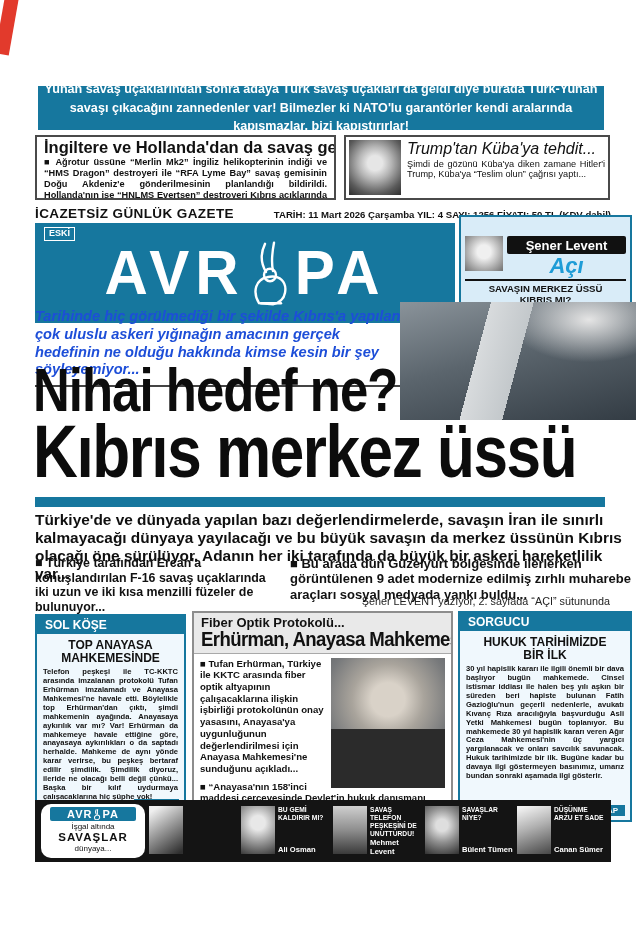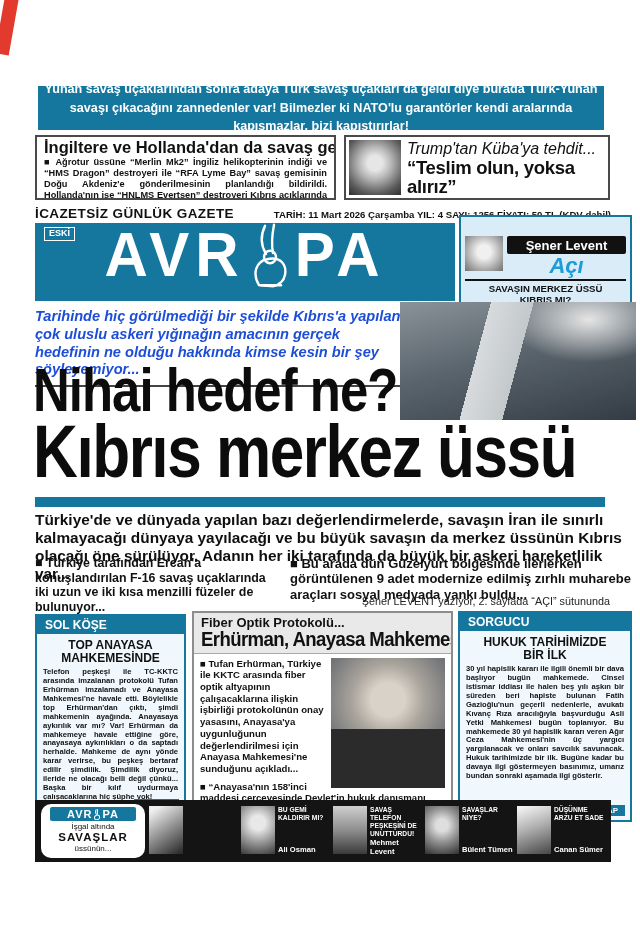--- a/index.html
+++ b/index.html
@@ -31,22 +31,22 @@
   .box-trump .hl{font-size:18.5px;font-weight:bold;line-height:1.05;letter-spacing:-0.3px;}
   .box-trump .bd{font-size:9.2px;text-align:justify;line-height:1.18;margin-top:1px;}
 
   
   .dateline{position:absolute;left:35px;top:206px;width:576px;display:flex;
             justify-content:space-between;align-items:baseline;}
   .dl-left{font-weight:bold;font-size:13.5px;letter-spacing:0.4px;}
   .dl-right{font-weight:bold;font-size:9.6px;}
 
   
-  .masthead{position:absolute;left:35px;top:223px;width:420px;height:78px;background:#16779e;
-            display:flex;align-items:flex-start;justify-content:center;}
+  .masthead{position:absolute;left:35px;top:223px;width:420px;height:100px;background:#16779e;
+            display:flex;align-items:center;justify-content:center;}
   .eski{position:absolute;left:9px;top:4px;border:1px solid #fff;color:#fff;font-size:9px;
         font-weight:bold;padding:0 4px;line-height:1.3;}
   .mast-row{display:flex;align-items:center;color:#fff;font-weight:bold;font-size:60px;
             letter-spacing:6px;line-height:1;transform:scaleY(1.04);}
   .mast-rabbit{margin:0 2px;}
 
   
   .aci{position:absolute;left:459px;top:215px;width:173px;height:89px;border:2px solid #16779e;
        background:#d9ecf8;box-sizing:border-box;padding:19px 4px;}
   .aci-top{display:flex;gap:4px;}
@@ -151,21 +151,20 @@
     <div class="b">
       <span>■ Ağrotur üssüne “Merlin Mk2” İngiliz helikopterinin indiği ve “HMS Dragon” destroyeri ile “RFA Lyme Bay” savaş gemisinin Doğu Akdeniz'e gönderilmesinin planlandığı bildirildi. Hollanda'nın ise “HNLMS Evertsen” destroyeri Kıbrıs açıklarında seyrediyor...</span>
       
     </div>
   </div>
 
   <div class="box-trump">
     <div class="trump-photo"></div>
     <div>
       <div class="kick">Trump'tan Küba'ya tehdit...</div>
-      <div class="hl">“Teslim olun, yoksa alırız”</div>
       <div class="bd">
         <span>Şimdi de gözünü Küba'ya diken zamane Hitler'i Trump, Küba'ya “Teslim olun” çağrısı yaptı...</span>
         
       </div>
     </div>
   </div>
 
   <div class="dateline">
     <span class="dl-left">İCAZETSİZ GÜNLÜK GAZETE</span>
     <span class="dl-right">TARİH: 11 Mart 2026 Çarşamba  YIL: 4  SAYI: 1256  FİYATI: 50 TL (KDV dahil)</span>
@@ -264,21 +263,21 @@
           <g fill="none" stroke="#ffffff" stroke-width="6" stroke-linecap="round">
             <path d="M18 4 C13 14,14 23,19 31"></path>
               <path d="M27 3 C25 13,24 21,26 30"></path>
             <path d="M12 61 C5 50,9 38,20 36 C33 33,40 41,38 51 C37 57,32 61,26 62 Z"></path>
           </g>
         </svg>
         <span>PA</span>
       </div>
       <div class="lc1">İşgal altında</div>
       <div class="lc2">SAVAŞLAR</div>
-      <div class="lc3">üssünün...</div>
+      <div class="lc3">dünyaya...</div>
     </div>
 
     <div class="cell">
       <div class="cphoto cp0"></div>
     </div>
     <div class="cell">
       <div class="cphoto cp1"></div>
       <div class="ctext">
         <div class="chl">BU GEMİ KALDIRIR MI?</div>
         <div class="cau">Ali Osman</div>

